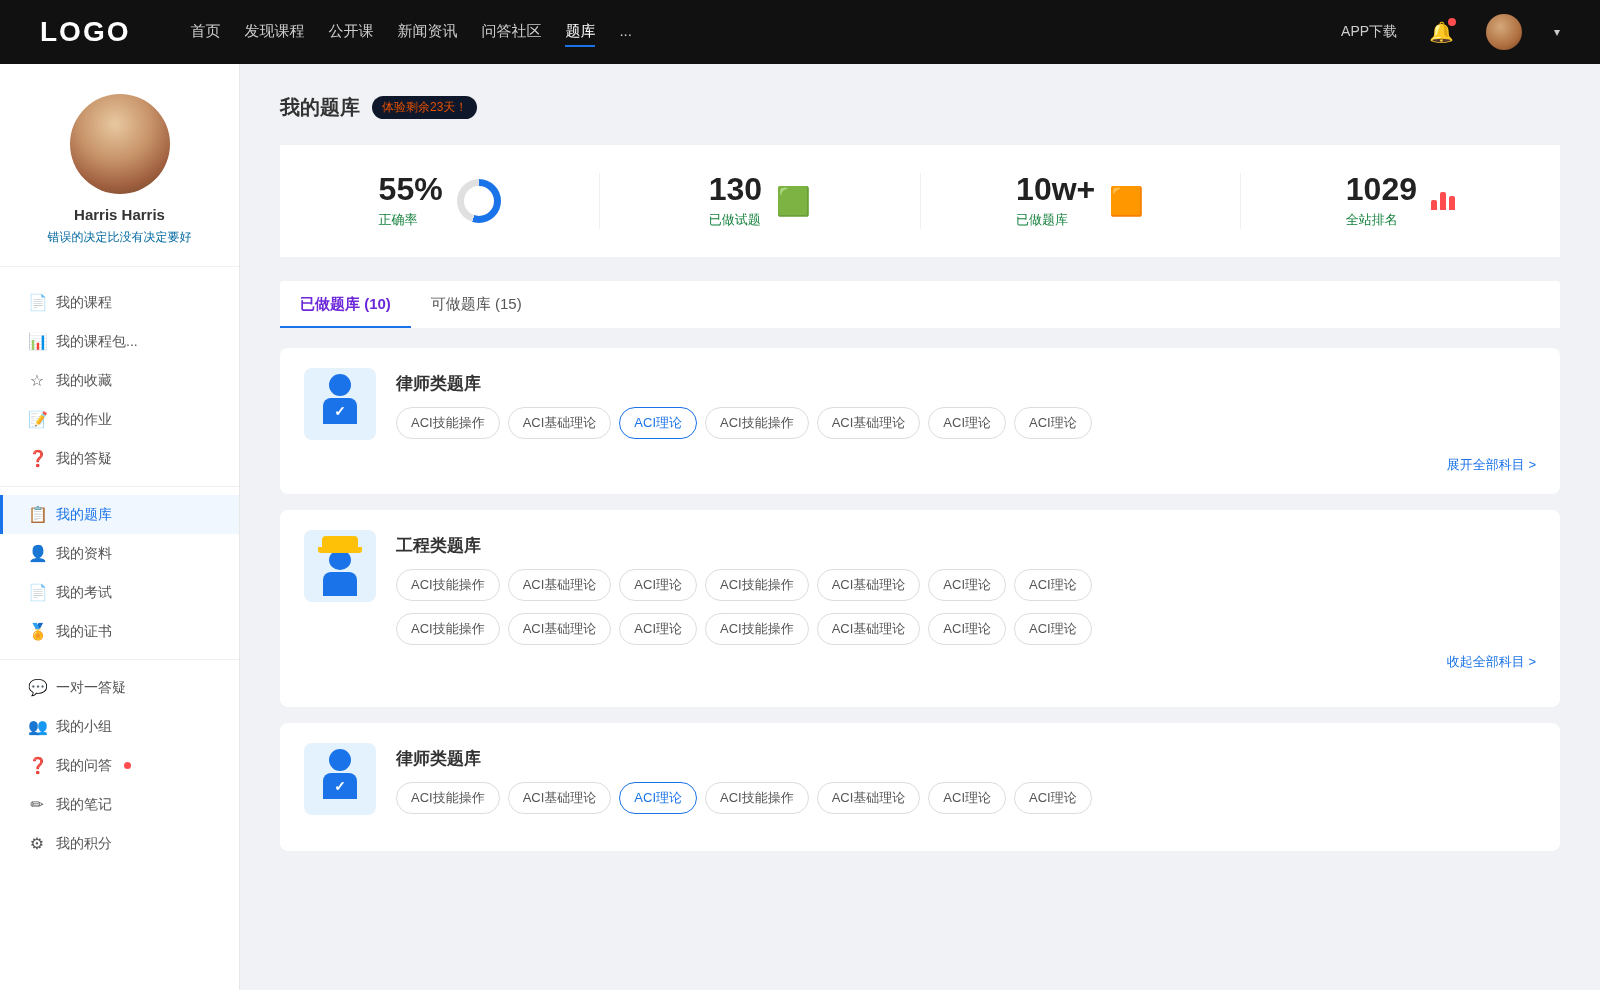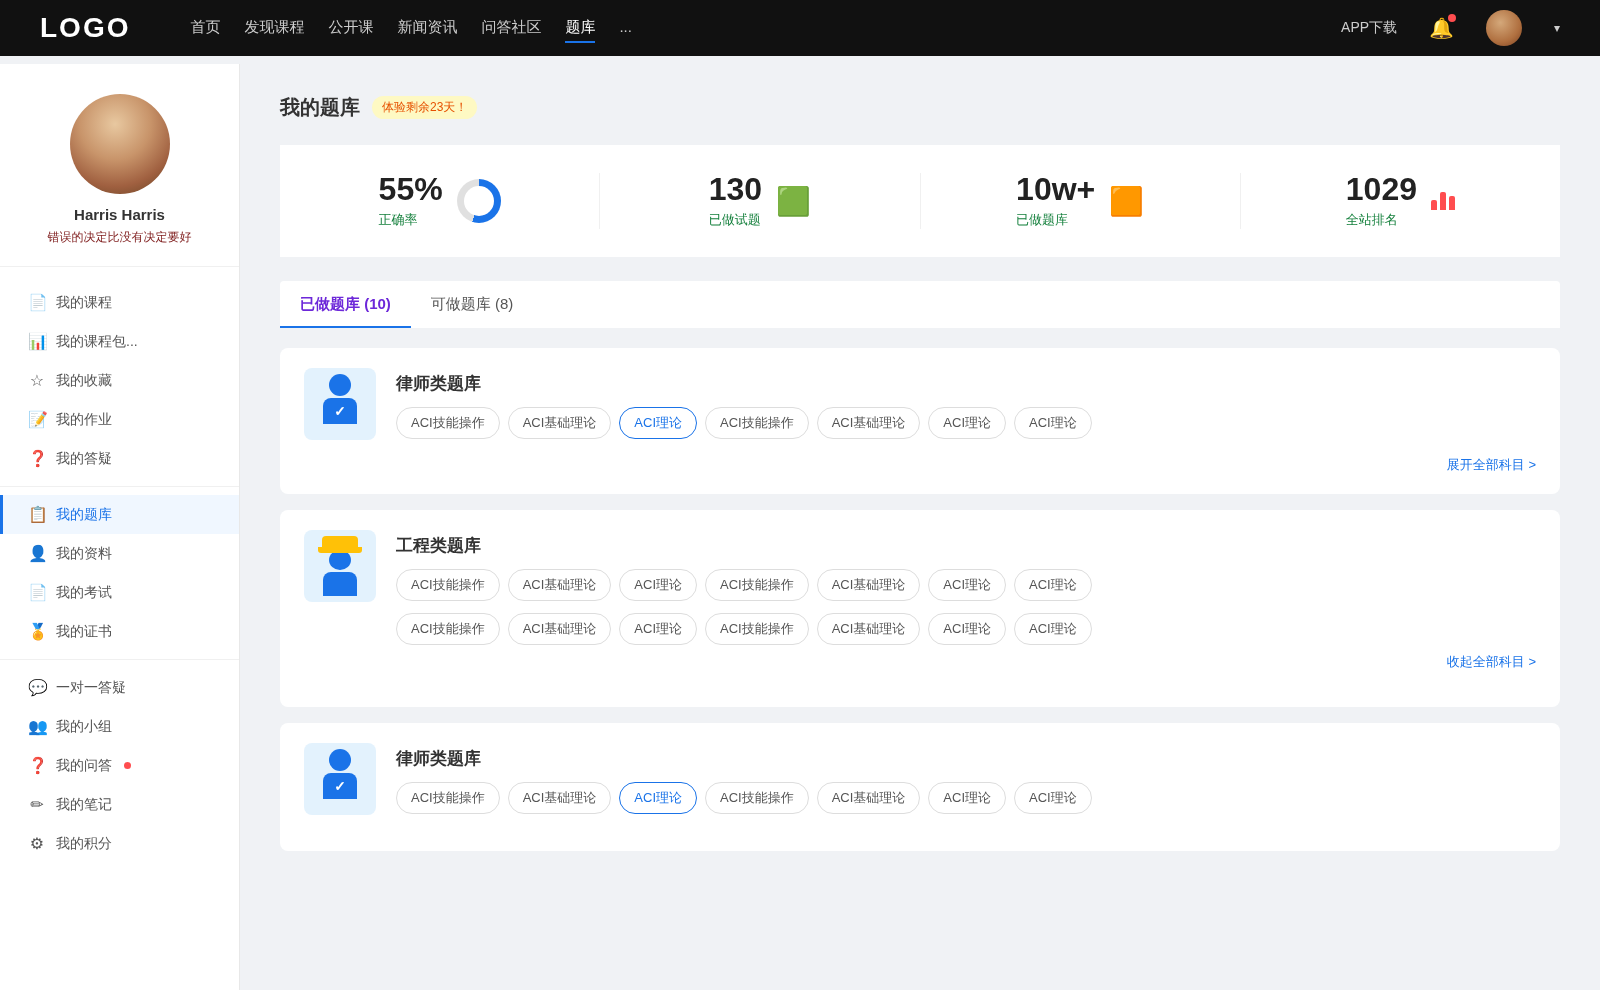--- a/index.html
+++ b/index.html
@@ -1,21 +1,21 @@
 <!DOCTYPE html>
 <html><head>
   <meta charset="utf-8">
   <style>
     * { box-sizing: border-box; margin: 0; padding: 0; }
     body { font-family: -apple-system, BlinkMacSystemFont, 'PingFang SC', 'Microsoft YaHei', sans-serif; background: #f0f2f5; color: #333; }
 
     
     .navbar {
       background: #111;
-      height: 56px;
+      height: 64px;
       display: flex;
       align-items: center;
       padding: 0 40px;
       position: fixed;
       top: 0; left: 0; right: 0;
       z-index: 100;
     }
     .nav-logo {
       color: #fff;
       font-size: 28px;
@@ -113,21 +113,21 @@
       background: radial-gradient(circle at 45% 30%, #e8c8a0 0%, #c8946a 40%, #a06040 70%, #604020 100%);
     }
     .sidebar-name {
       font-size: 15px;
       font-weight: 600;
       color: #333;
       margin-bottom: 6px;
     }
     .sidebar-motto {
       font-size: 12px;
-      color: #7f1d1d;
+      color: #0369a1;
     }
     .sidebar-menu {
       padding: 16px 0;
     }
     .sidebar-item {
       display: flex;
       align-items: center;
       padding: 10px 28px;
       font-size: 14px;
       color: #555;
@@ -172,21 +172,21 @@
       align-items: center;
       gap: 12px;
       margin-bottom: 24px;
     }
     .page-title {
       font-size: 20px;
       font-weight: 600;
       color: #333;
     }
     .trial-badge {
-      background: #fef9c3;
+      background: #0f172a;
       color: #e65100;
       font-size: 12px;
       padding: 3px 10px;
       border-radius: 12px;
       font-weight: 500;
     }
 
     
     .stats-card {
       background: #fff;
@@ -508,21 +508,21 @@
             <div class="stat-icon-bar" style="height:10px;"></div>
             <div class="stat-icon-bar" style="height:18px;"></div>
             <div class="stat-icon-bar" style="height:14px;"></div>
           </div>
         </div>
       </div>
     </div>
 
     <div class="tab-bar">
       <div class="tab-item active">已做题库 (10)</div>
-      <div class="tab-item">可做题库 (8)</div>
+      <div class="tab-item">可做题库 (15)</div>
     </div>
 
     <div class="qbank-card">
       <div class="qbank-header">
         <div class="qbank-icon">
           <div class="icon-blue-person">
             <div class="icon-head"></div>
             <div class="icon-body">
               <span class="icon-check">✓</span>
             </div>

